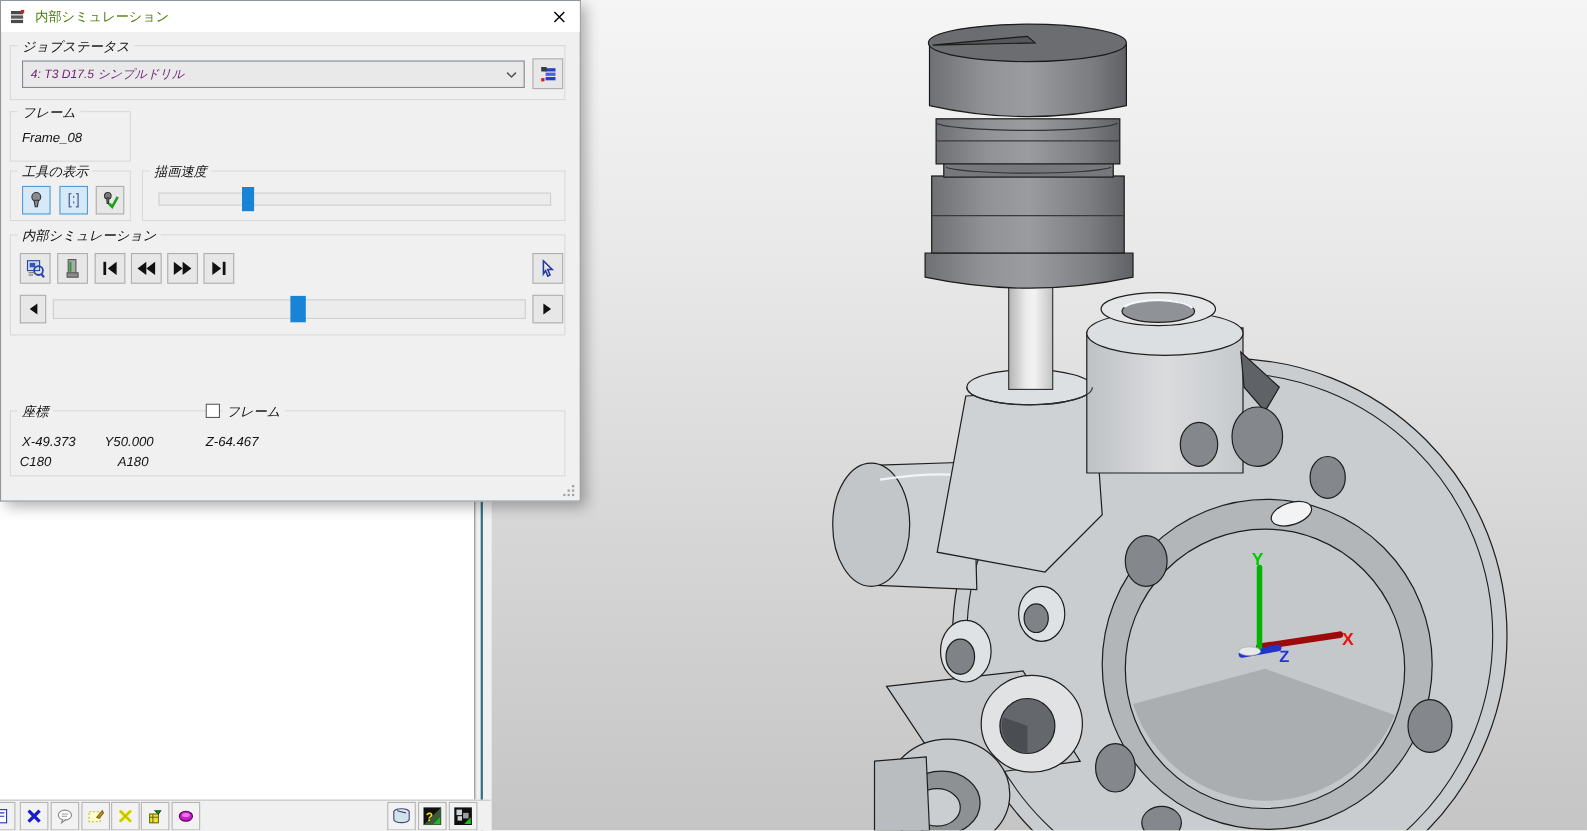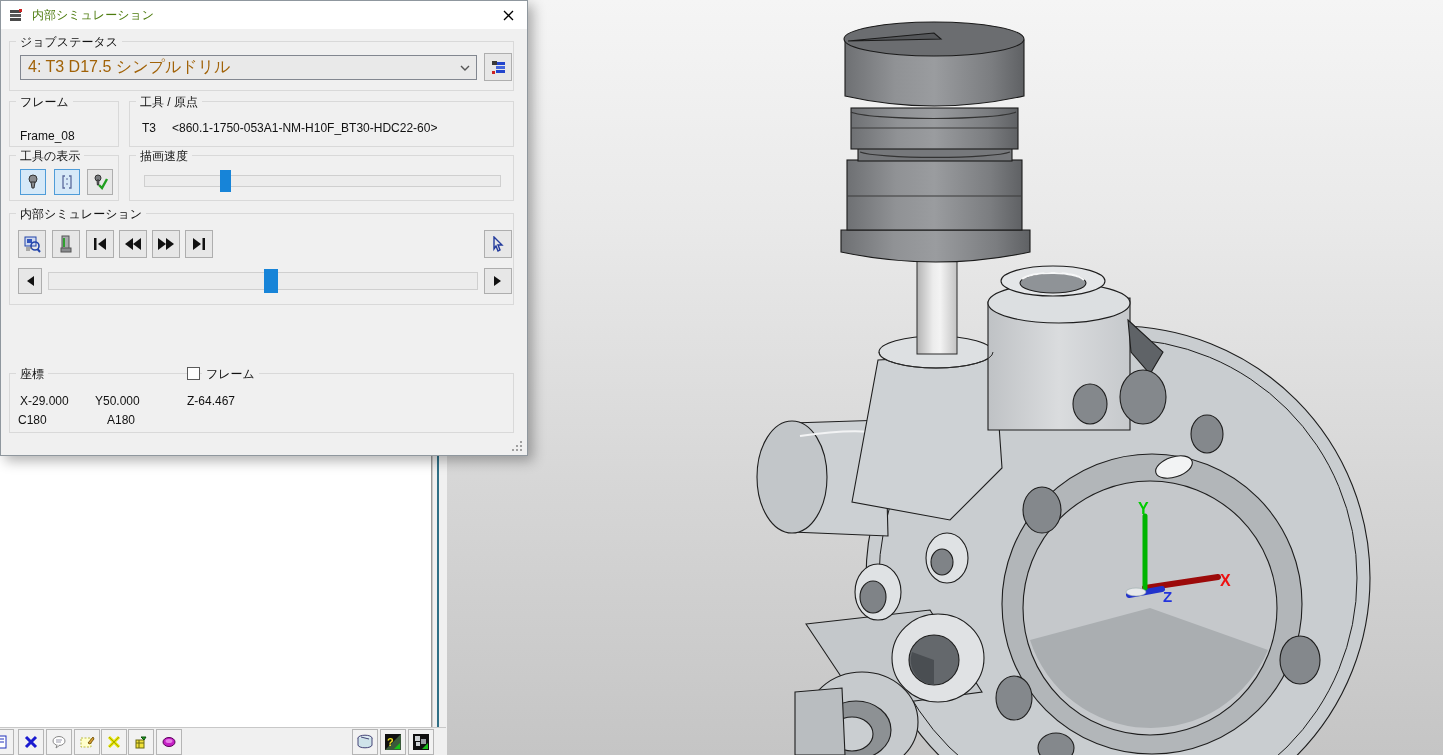--- a/index.html
+++ b/index.html
@@ -11,27 +11,27 @@
   #whitePanel{position:absolute;left:0;top:455px;width:431px;height:272px;background:#ffffff;border-right:1px solid #9a9a9a;z-index:2;}
   #divider{position:absolute;left:432px;top:455px;width:14px;height:300px;background:#f0f0f0;z-index:2;border-left:1px solid #c9c9c9;}
   #dividerLine{position:absolute;left:4px;top:0;width:2px;height:300px;background:#2f6f86;}
   #bottomBar{position:absolute;left:0;top:727px;width:446px;height:28px;background:#f0f0f0;border-top:1px solid #c8c8c8;z-index:3;overflow:hidden;}
   .tbtn{position:absolute;top:1px;width:26px;height:26px;background:#f2f2f2;border:1px solid #b5b5b5;box-sizing:border-box;display:flex;align-items:center;justify-content:center;}
   
   #dlg{position:absolute;left:0;top:0;width:528px;height:456px;background:#f0f0f0;border:1px solid #8f979e;box-sizing:border-box;box-shadow:5px 5px 12px rgba(0,0,0,.30);z-index:5;}
   #titlebar{position:absolute;left:0;top:0;right:0;height:28px;background:#ffffff;display:flex;align-items:center;}
   #titletext{margin-left:8px;font-size:12px;color:#4d7c0f;}
   #closebtn{position:absolute;right:2px;top:0;width:34px;height:28px;display:flex;align-items:center;justify-content:center;}
-  .group{position:absolute;border:1px solid #d9d9d9;box-sizing:border-box;}
+  .group{position:absolute;border:1px solid #d9d9d9;box-sizing:border-box;font-style:italic;}
   .glabel{position:absolute;top:-8px;left:6px;background:#f0f0f0;padding:0 4px;font-size:12px;color:#111;white-space:nowrap;}
   .val{position:absolute;font-size:12px;color:#111;white-space:nowrap;}
   .btn{position:absolute;background:#e7e7e7;border:1px solid #aeaeae;box-sizing:border-box;display:flex;align-items:center;justify-content:center;}
   .btn.toggled{background:#d6e9f8;border:1px solid #4f9cd8;}
   .combo{position:absolute;left:10px;top:13px;height:25px;background:#e9e9e9;border:1px solid #828790;box-sizing:border-box;display:flex;align-items:center;}
-  .combo .ctext{margin-left:7px;font-size:16px;color:#a16207;}
+  .combo .ctext{margin-left:7px;font-size:11px;color:#701a75;}
   .combo .chev{position:absolute;right:4px;top:5px;}
   .track{position:absolute;background:#ececec;border:1px solid #cfcfcf;box-sizing:border-box;}
   .handle{position:absolute;background:#1784d8;}
   .grip{position:absolute;right:4px;bottom:3px;width:12px;height:12px;}
   .chk{position:absolute;width:13px;height:13px;background:#fff;border:1px solid #5a5a5a;box-sizing:border-box;}
 </style>
 </head>
 <body>
 
 <div id="screen">
@@ -247,28 +247,23 @@
             <rect x="6" y="7" width="9" height="3" fill="#4466dd"></rect>
             <rect x="6" y="11" width="9" height="3" fill="#2244cc"></rect>
             <path d="M2 2 L7 2 L7 6 L2 6 Z" fill="#3a3a3a"></path>
             <rect x="2" y="12" width="3" height="3" fill="#cc2222"></rect>
           </svg>
       </div>
     </div>
 
     <div class="group" style="left:8px;top:100px;width:110px;height:46px">
       <span class="glabel">フレーム</span>
-      <span class="val" style="left:10px;top:27px">Frame_08</span>
-    </div>
-
-    <div class="group" style="left:128px;top:100px;width:385px;height:46px">
-      <span class="glabel">工具 / 原点</span>
-      <span class="val" style="left:12px;top:19px">T3</span>
-      <span class="val" style="left:42px;top:19px">&lt;860.1-1750-053A1-NM-H10F_BT30-HDC22-60&gt;</span>
-    </div>
+      <span class="val" style="left:10px;top:16px">Frame_08</span>
+    </div>
+
 
     <div class="group" style="left:8px;top:154px;width:110px;height:46px">
       <span class="glabel">工具の表示</span>
       <div class="btn toggled" style="left:10px;top:13px;width:26px;height:26px">
         <svg width="16" height="16">
             <circle cx="8" cy="5" r="4" fill="#8a8c8f" stroke="#333"></circle>
             <path d="M6 8 L10 8 L9 14 L7 14 Z" fill="#8a8c8f" stroke="#333"></path>
           </svg>
       </div>
       <div class="btn toggled" style="left:44px;top:13px;width:26px;height:26px">
@@ -354,21 +349,21 @@
             <path d="M1 1 L8 6 L1 11 Z" fill="#111"></path>
           </svg>
       </div>
     </div>
 
 
     <div class="group" style="left:8px;top:372px;width:505px;height:60px">
       <span class="glabel">座標</span>
       <span class="chk" style="left:177px;top:-7px"></span>
       <span class="glabel" style="left:192px">フレーム</span>
-      <span class="val" style="left:10px;top:20px">X-29.000</span>
+      <span class="val" style="left:10px;top:20px">X-49.373</span>
       <span class="val" style="left:85px;top:20px">Y50.000</span>
       <span class="val" style="left:177px;top:20px">Z-64.467</span>
       <span class="val" style="left:8px;top:39px">C180</span>
       <span class="val" style="left:97px;top:39px">A180</span>
     </div>
 
     <svg class="grip" width="12" height="12">
       <g fill="#a0a0a0">
           <rect x="9" y="1" width="2" height="2"></rect>
           <rect x="9" y="5" width="2" height="2"></rect>

